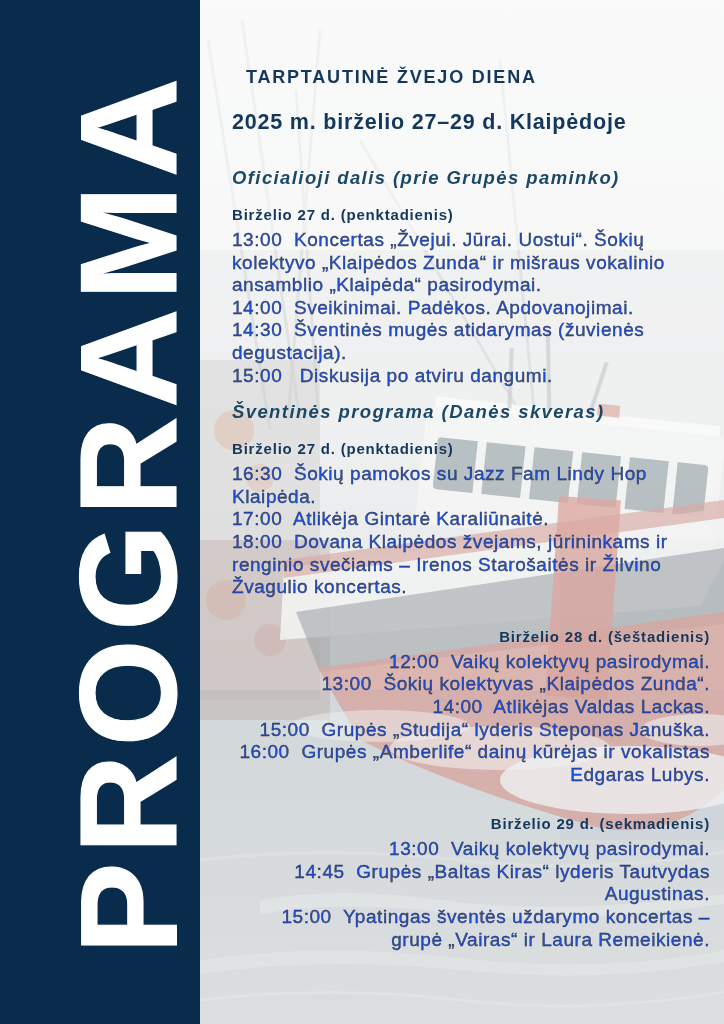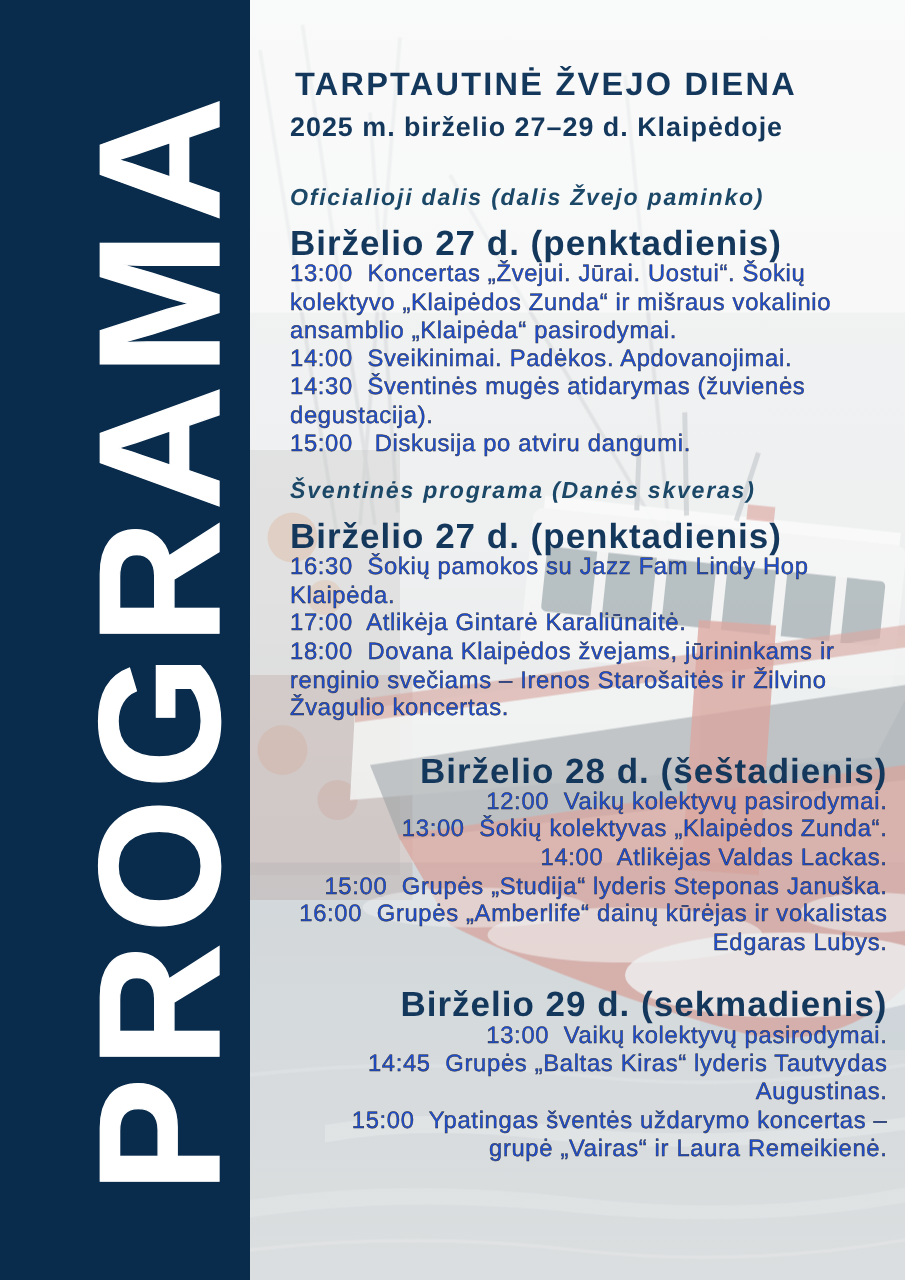--- a/index.html
+++ b/index.html
@@ -29,22 +29,22 @@
     white-space:nowrap;
     -webkit-text-stroke:1px #ffffff;
   }
   
   .content{
     position:absolute;left:200px;top:0;right:0;bottom:0;
     padding:46px 14px 0 32px;
     box-sizing:border-box;
   }
   .content h1{
-    margin:4px;
-    font-size:26px;line-height:34px;
+    margin:14px;
+    font-size:18px;line-height:34px;
     font-weight:800;
     letter-spacing:1.8px;
     color:#14375c;
   }
   .content h2{
     margin:2px 0 17px;
     font-size:21.5px;line-height:28px;
     font-weight:800;
     letter-spacing:.8px;
     color:#14375c;
@@ -55,21 +55,21 @@
     font-style:italic;
     font-weight:700;
     letter-spacing:1.4px;
     color:#1c4868;
   }
   #sections .sec-head:first-child{margin-top:30px;}
   .day{margin:0;}
   .day + .day{margin-top:26px;text-align:right;}
   .day-head{
     margin:14px 0 2px;
-    font-size:28px;line-height:24px;
+    font-size:15px;line-height:24px;
     font-weight:800;
     letter-spacing:.8px;
     color:#14375c;
   }
   .sec-head + .day .day-head{margin-top:14px;}
   .entry{
     margin:0;
     font-size:19px;line-height:22.6px;
     letter-spacing:.55px;
     color:#1d4ed8;
@@ -161,21 +161,21 @@
   </svg>
 
   <div class="band">
     <div class="vertical-title">PROGRAMA</div>
   </div>
 
   <div class="content">
     <h1>TARPTAUTINĖ ŽVEJO DIENA</h1>
     <h2>2025 m. birželio 27–29 d. Klaipėdoje</h2>
     <div id="sections">
-        <p class="sec-head">Oficialioji dalis (dalis Žvejo paminko)</p>
+        <p class="sec-head">Oficialioji dalis (prie Grupės paminko)</p>
         <div class="day">
           <p class="day-head">Birželio 27 d. (penktadienis)</p>
           <p class="entry">13:00  Koncertas „Žvejui. Jūrai. Uostui“. Šokių kolektyvo „Klaipėdos Zunda“ ir mišraus vokalinio ansamblio „Klaipėda“ pasirodymai.</p>
           <p class="entry">14:00  Sveikinimai. Padėkos. Apdovanojimai.</p>
           <p class="entry">14:30  Šventinės mugės atidarymas (žuvienės degustacija).</p>
           <p class="entry">15:00   Diskusija po atviru dangumi.</p>
         </div>
         <p class="sec-head">Šventinės programa (Danės skveras)</p>
         <div class="day">
           <p class="day-head">Birželio 27 d. (penktadienis)</p>

